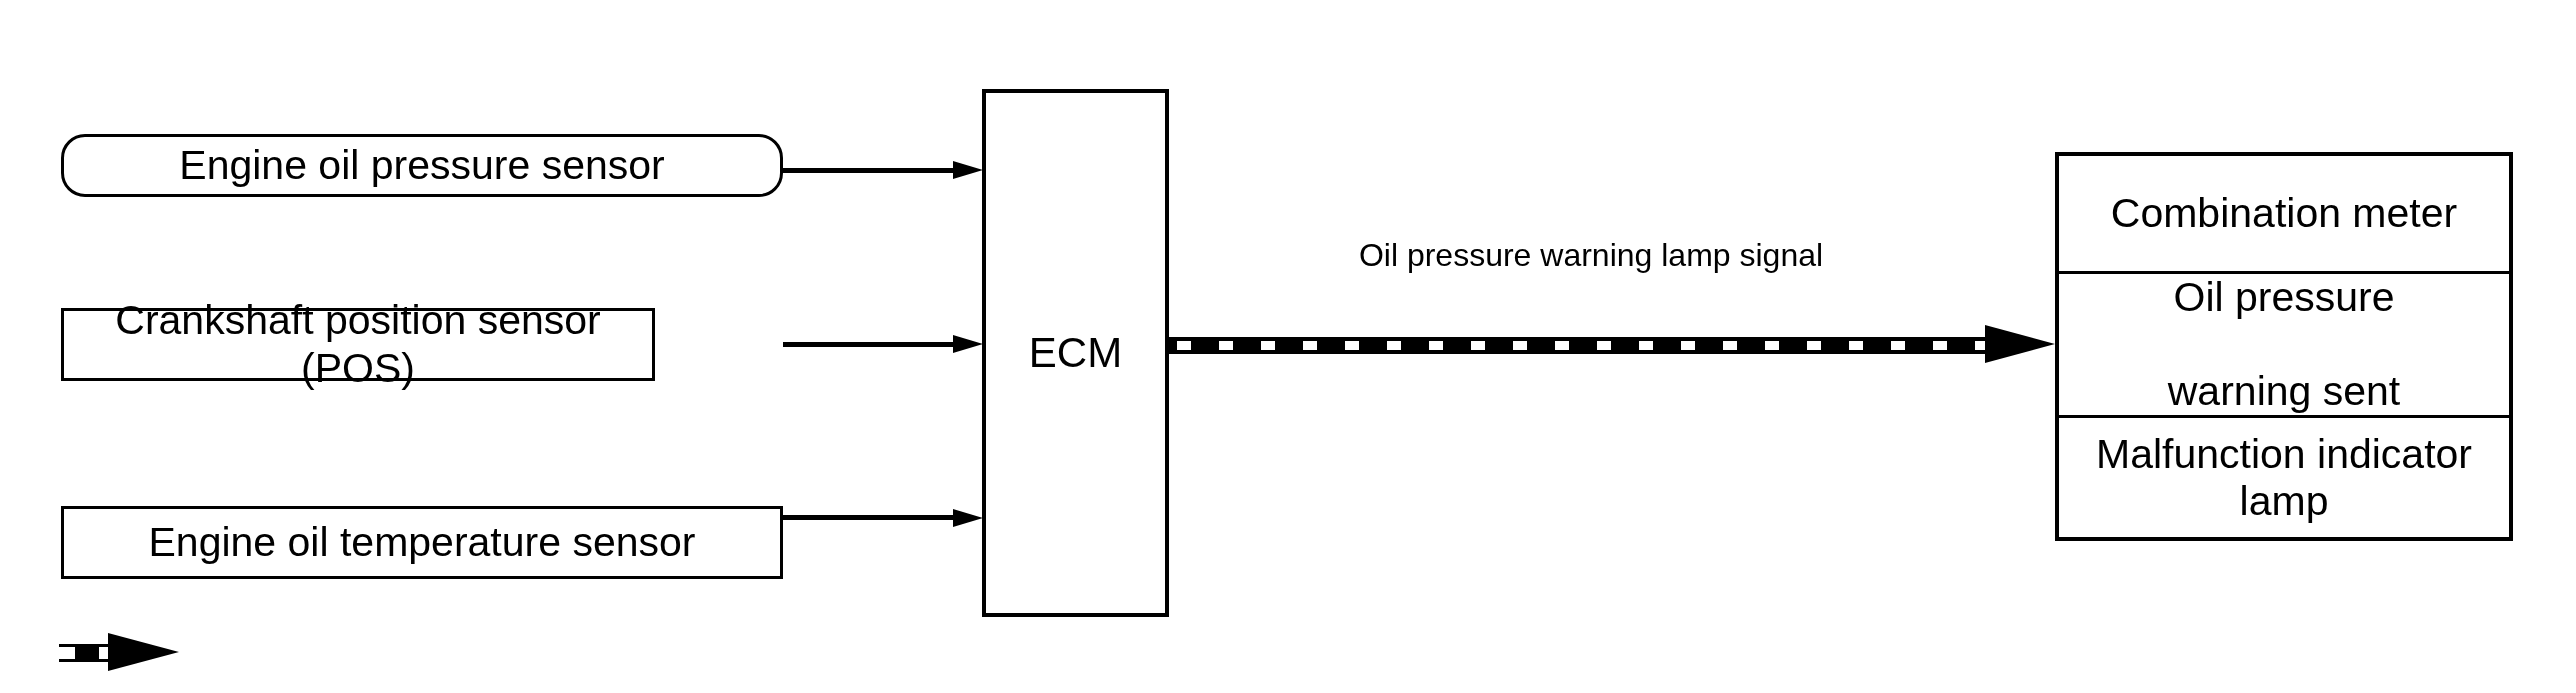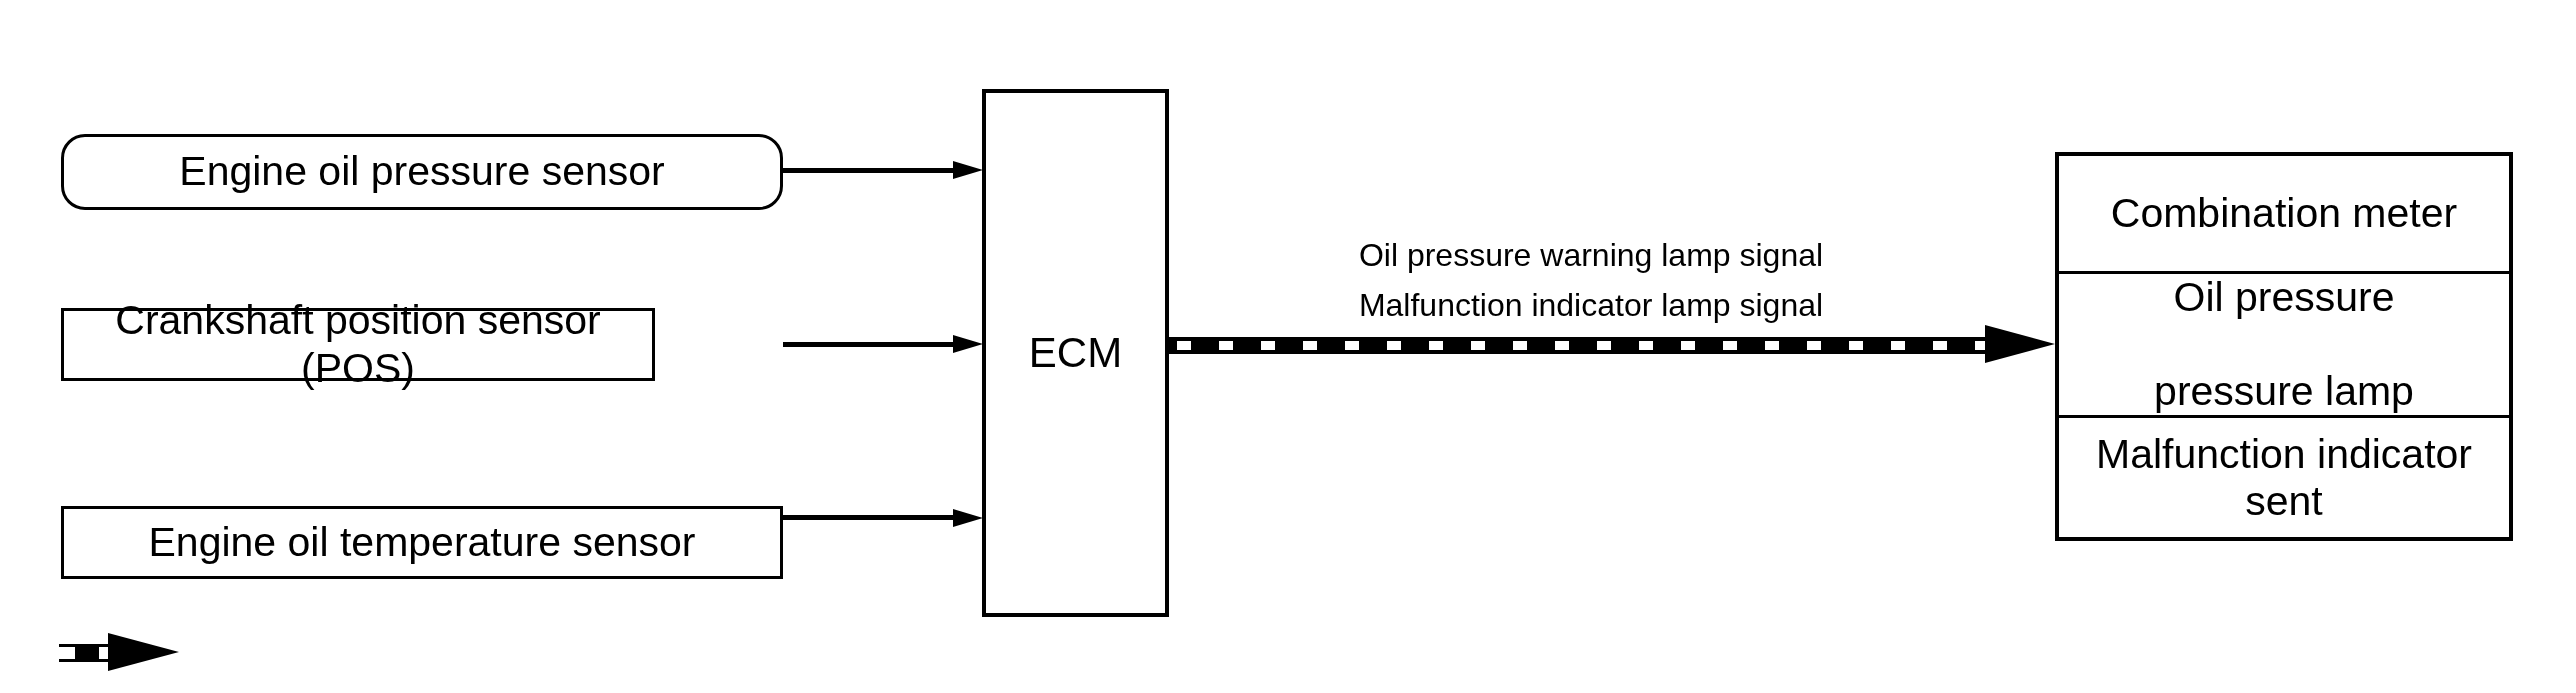--- a/index.html
+++ b/index.html
@@ -18,21 +18,21 @@
     border: 3.8px solid #000;
     background: #fff;
     display: flex;
     align-items: center;
     justify-content: center;
     text-align: center;
     font-size: 41px;
     line-height: 1.15;
   }
   
-  .sensor1 { left: 61px;  top: 134px; width: 722px; height: 76px; border-radius: 24px; }
+  .sensor1 { left: 61px;  top: 134px; width: 722px; height: 63px; border-radius: 24px; }
   .sensor2 { left: 61px;  top: 308px; width: 594px; height: 73px; align-items: center; }
   .sensor3 { left: 61px;  top: 506px; width: 722px; height: 73px; }
 
   
   .hline { position: absolute; height: 4.5px; background: #000; }
   .line1 { left: 783px; top: 168px; width: 173px; }
   .line2 { left: 783px; top: 342px; width: 173px; }
   .line3 { left: 783px; top: 515px; width: 173px; }
 
   .arrowhead {
@@ -132,39 +132,38 @@
   <div class="arrowhead ah1"></div>
   <div class="arrowhead ah2"></div>
   <div class="arrowhead ah3"></div>
 
   <div class="box ecm">
     <span>ECM</span>
   </div>
 
   <div class="signal-label">
     <span>Oil pressure warning lamp signal</span>
-    <span>Malfunction indicator lamp signal</span>
   </div>
 
   <div class="can-bar">
     <div class="stripes"></div>
   </div>
   <div class="can-arrowhead"></div>
 
   <div class="meter">
     <div class="meter-row r1">
       <span>Combination meter</span>
     </div>
     <div class="meter-row r2">
       <span>Oil pressure</span>
-      <span>pressure lamp</span>
+      <span>warning sent</span>
     </div>
     <div class="meter-row r3">
       <span>Malfunction indicator</span>
-      <span>sent</span>
+      <span>lamp</span>
     </div>
   </div>
 
   <div class="legend-bar">
     <div class="stripes"></div>
   </div>
   <div class="legend-arrowhead"></div>
 
 </div>
 

